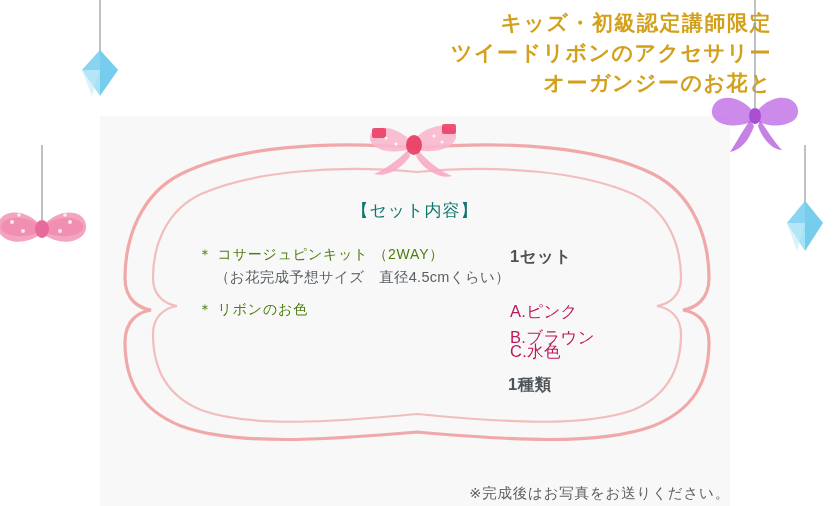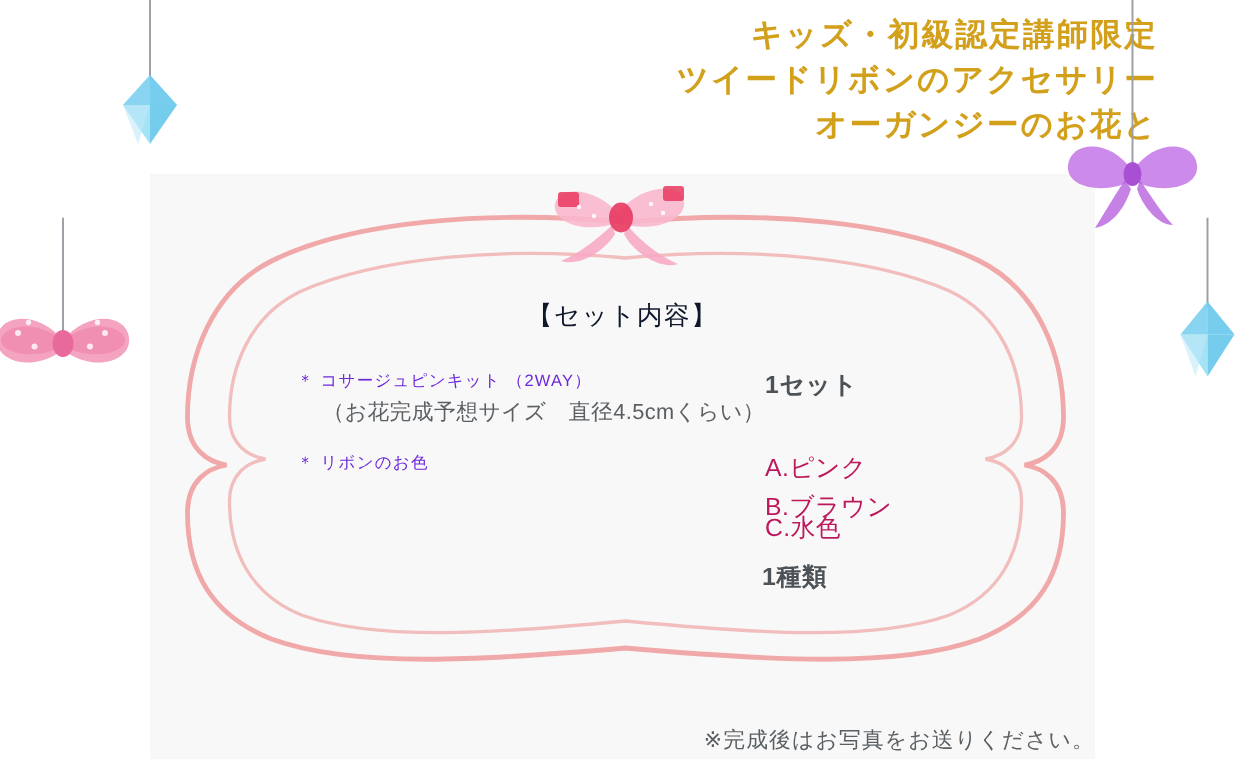--- a/index.html
+++ b/index.html
@@ -67,28 +67,28 @@
     color: #555a5e;
   }
   .set-heading {
     position: absolute;
     left: 0;
     top: 83px;
     width: 630px;
     text-align: center;
     font-size: 17px;
     letter-spacing: 1px;
-    color: #0f172a;
+    color: #0f766e;
   }
 
   .row { position: absolute; }
   .row-label {
-    font-size: 11px;
+    font-size: 14px;
     letter-spacing: 0.8px;
-    color: #6d28d9;
+    color: #4d7c0f;
     white-space: nowrap;
   }
   .row-sub {
     font-size: 14.5px;
     letter-spacing: 0.3px;
     color: #5a5f63;
     white-space: nowrap;
   }
   .row-value {
     position: absolute;

